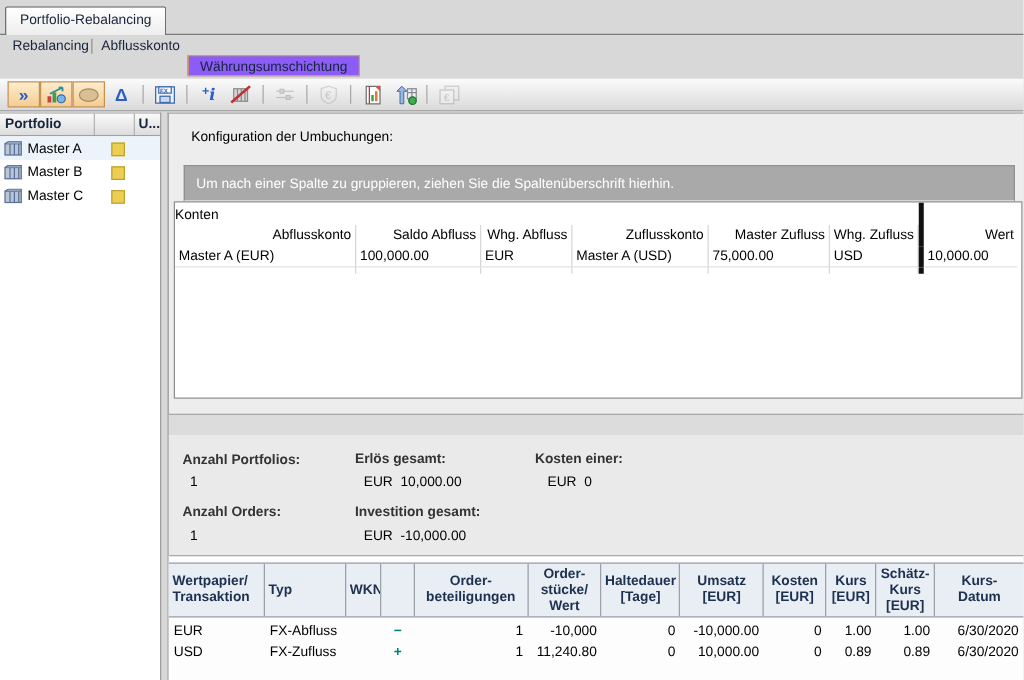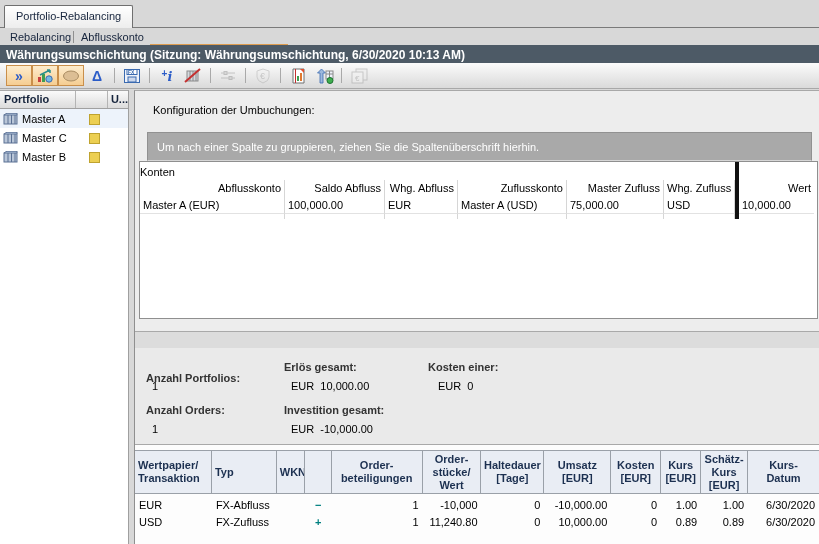--- a/index.html
+++ b/index.html
@@ -71,21 +71,21 @@
   .g1-head .kc{text-align:right}
   .g1-data .kc{border-bottom:1px solid #e2e2e2}
   .g1-stub .kc{height:5px;border-bottom:none}
   .g1-stub .kdiv{height:5px}
 
   
   .hsplit{position:absolute;left:0;right:0;top:240px;height:17px;background:#dcdcdc;border-top:1px solid #a9a9a9;box-sizing:border-box}
   .summary{position:absolute;left:0;right:0;top:257px;bottom:0;background:#eaeaea}
   .slabel{position:absolute;font-weight:bold;color:#333;white-space:pre}
   .svalue{position:absolute;white-space:pre}
-  .sl1{left:11px;top:24px}.sv1{left:17px;top:32px}
+  .sl1{left:11px;top:14px}.sv1{left:17px;top:32px}
   .sl2{left:149px;top:13px}.sv2{left:156px;top:32px}
   .sl3{left:293px;top:13px}.sv3{left:303px;top:32px}
   .sl4{left:11px;top:56px}.sv4{left:17px;top:75px}
   .sl5{left:149px;top:56px}.sv5{left:156px;top:75px}
 
   
   .orders{position:absolute;left:0;right:0;top:96px;bottom:0;background:#fdfdfd;border-top:1px solid #a9a9a9;box-sizing:border-box}
   .ohead{display:flex;margin-top:5px;border-top:1px solid #9aa0a8;border-bottom:1px solid #9aa0a8;
          background:#e9edf4;color:#1c3050;font-weight:bold;height:44px;box-sizing:border-box}
   .oh{box-sizing:border-box;border-right:1px solid #9aa0a8;white-space:pre-line;display:flex;align-items:center;
@@ -108,21 +108,20 @@
     <div class="toptab">Portfolio-Rebalancing</div>
   </div>
 
   <div class="subtabs">
     <span class="subtab" style="left:10px">Rebalancing</span>
     <span class="st-sep"></span>
     <span class="subtab" style="left:81px">Abflusskonto</span>
     <span class="subtab-active">Währungsumschichtung</span>
   </div>
 
-  <div class="titlebar">Währungsumschichtung (Sitzung: Währungsumschichtung, 6/30/2020 10:13 AM)</div>
 
   <div class="toolbar">
     <div class="tbtn toggled">
       <span class="glyph-expand">»</span>
     </div>
     <div class="tbtn toggled">
       <svg width="17" height="14">
         <rect x="1" y="8" width="3" height="5" fill="#c84040"></rect>
         <rect x="5" y="5" width="3" height="8" fill="#3f9e52"></rect>
         <circle cx="12" cy="10" r="3.2" fill="#74b9e6" stroke="#3a6ab0"></circle>
@@ -226,34 +225,34 @@
     <div class="lp-row">
       <span class="lp-icon">
         <svg width="15" height="12">
             <rect x="1" y="2" width="13" height="9" fill="#b9c6d8" stroke="#5a7094"></rect>
             <line x1="5" y1="2" x2="5" y2="11" stroke="#5a7094"></line>
             <line x1="8.5" y1="2" x2="8.5" y2="11" stroke="#5a7094"></line>
             <line x1="12" y1="2" x2="12" y2="11" stroke="#5a7094"></line>
             <path d="M1 2 L4 0 L14 0 L14 2" fill="#8fa3c0" stroke="#5a7094"></path>
           </svg>
       </span>
-      <span>Master C</span>
+      <span>Master B</span>
       <span class="lp-square"></span>
     </div>
     <div class="lp-row">
       <span class="lp-icon">
         <svg width="15" height="12">
             <rect x="1" y="2" width="13" height="9" fill="#b9c6d8" stroke="#5a7094"></rect>
             <line x1="5" y1="2" x2="5" y2="11" stroke="#5a7094"></line>
             <line x1="8.5" y1="2" x2="8.5" y2="11" stroke="#5a7094"></line>
             <line x1="12" y1="2" x2="12" y2="11" stroke="#5a7094"></line>
             <path d="M1 2 L4 0 L14 0 L14 2" fill="#8fa3c0" stroke="#5a7094"></path>
           </svg>
       </span>
-      <span>Master B</span>
+      <span>Master C</span>
       <span class="lp-square"></span>
     </div>
   </div>
 
   <div class="vsplit"></div>
 
   <div class="right">
     <div class="config-label">Konfiguration der Umbuchungen:</div>
     <div class="groupbar">Um nach einer Spalte zu gruppieren, ziehen Sie die Spaltenüberschrift hierhin.</div>
 

